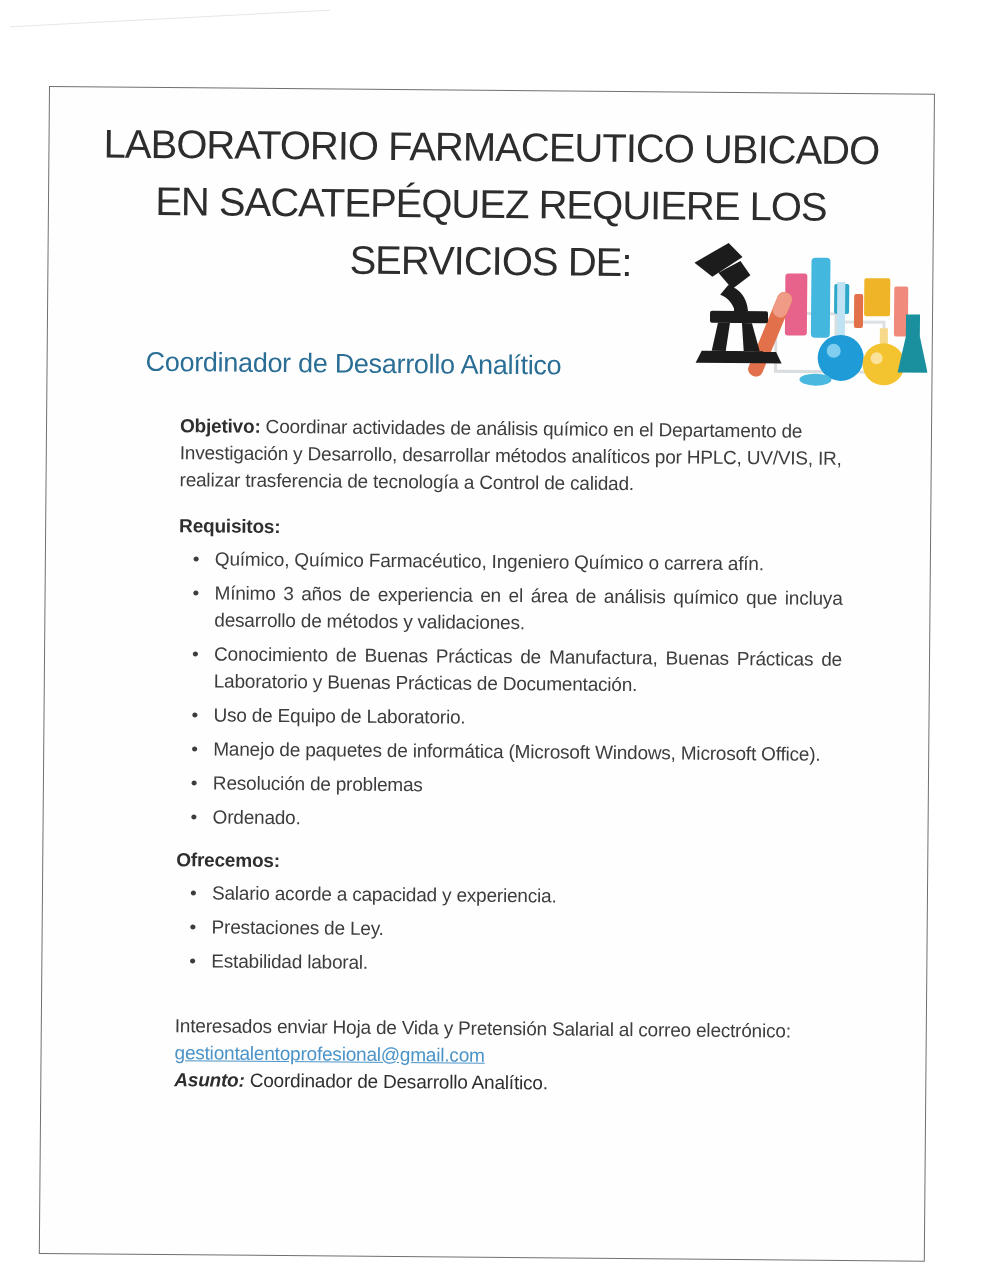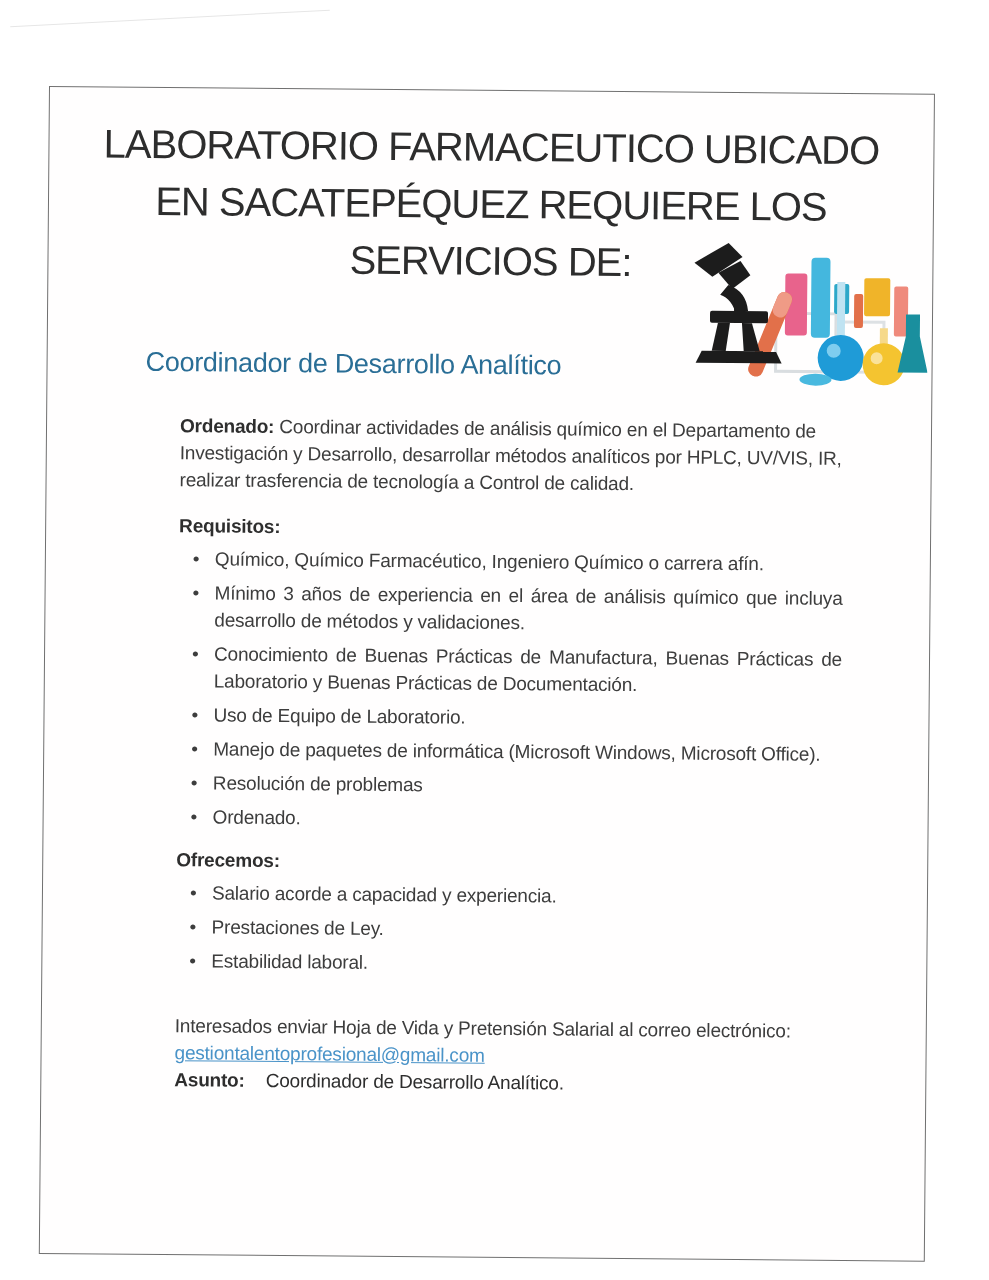--- a/index.html
+++ b/index.html
@@ -94,21 +94,21 @@
   .ofrecemos-gap { margin-top: 30px; }
   .contact { margin-top: 38px; }
   .email-link {
     color: #4a93c8;
     text-decoration: underline;
     text-decoration-color: #4a93c8;
     cursor: pointer;
     display: inline-block;
   }
   .asunto-line { color: #2e2e2e; }
-  .asunto-line .sec-label { margin-right: 16px; }
+  .asunto-line .sec-label { margin-right: 0; font-style: italic; }
 </style>
 </head>
 <body>
 
 <div class="scan-streak"></div>
 
 <div class="page-frame">
 
   <h1 class="poster-title">
     <span>LABORATORIO FARMACEUTICO UBICADO</span>
@@ -161,21 +161,21 @@
       <path d="M64 82 l8 28 h-16 l-2 -28 z"></path>
       <path d="M14 110 h74 l6 12 H8 z"></path>
       <rect x="46" y="58" width="10" height="12"></rect>
     </g>
   </svg>
 
   <h2 class="job-title">Coordinador de Desarrollo Analítico</h2>
 
   <div class="body-col">
 
-    <p class="objetivo"><span class="sec-label">Ordenado:</span><span> Coordinar actividades de análisis químico en el Departamento de Investigación y Desarrollo, desarrollar métodos analíticos por HPLC, UV/VIS, IR, realizar trasferencia de tecnología a Control de calidad.</span></p>
+    <p class="objetivo"><span class="sec-label">Objetivo:</span><span> Coordinar actividades de análisis químico en el Departamento de Investigación y Desarrollo, desarrollar métodos analíticos por HPLC, UV/VIS, IR, realizar trasferencia de tecnología a Control de calidad.</span></p>
 
     <h3 class="sec-label">Requisitos:</h3>
     <ul class="bullets">
       <li>Químico, Químico Farmacéutico, Ingeniero Químico o carrera afín.</li>
       <li class="justify">Mínimo 3 años de experiencia en el área de análisis químico que incluya desarrollo de métodos y validaciones.</li>
       <li class="justify">Conocimiento de Buenas Prácticas de Manufactura, Buenas Prácticas de Laboratorio y Buenas Prácticas de Documentación.</li>
       <li>Uso de Equipo de Laboratorio.</li>
       <li>Manejo de paquetes de informática (Microsoft Windows, Microsoft Office).</li>
       <li>Resolución de problemas</li>
       <li>Ordenado.</li>

